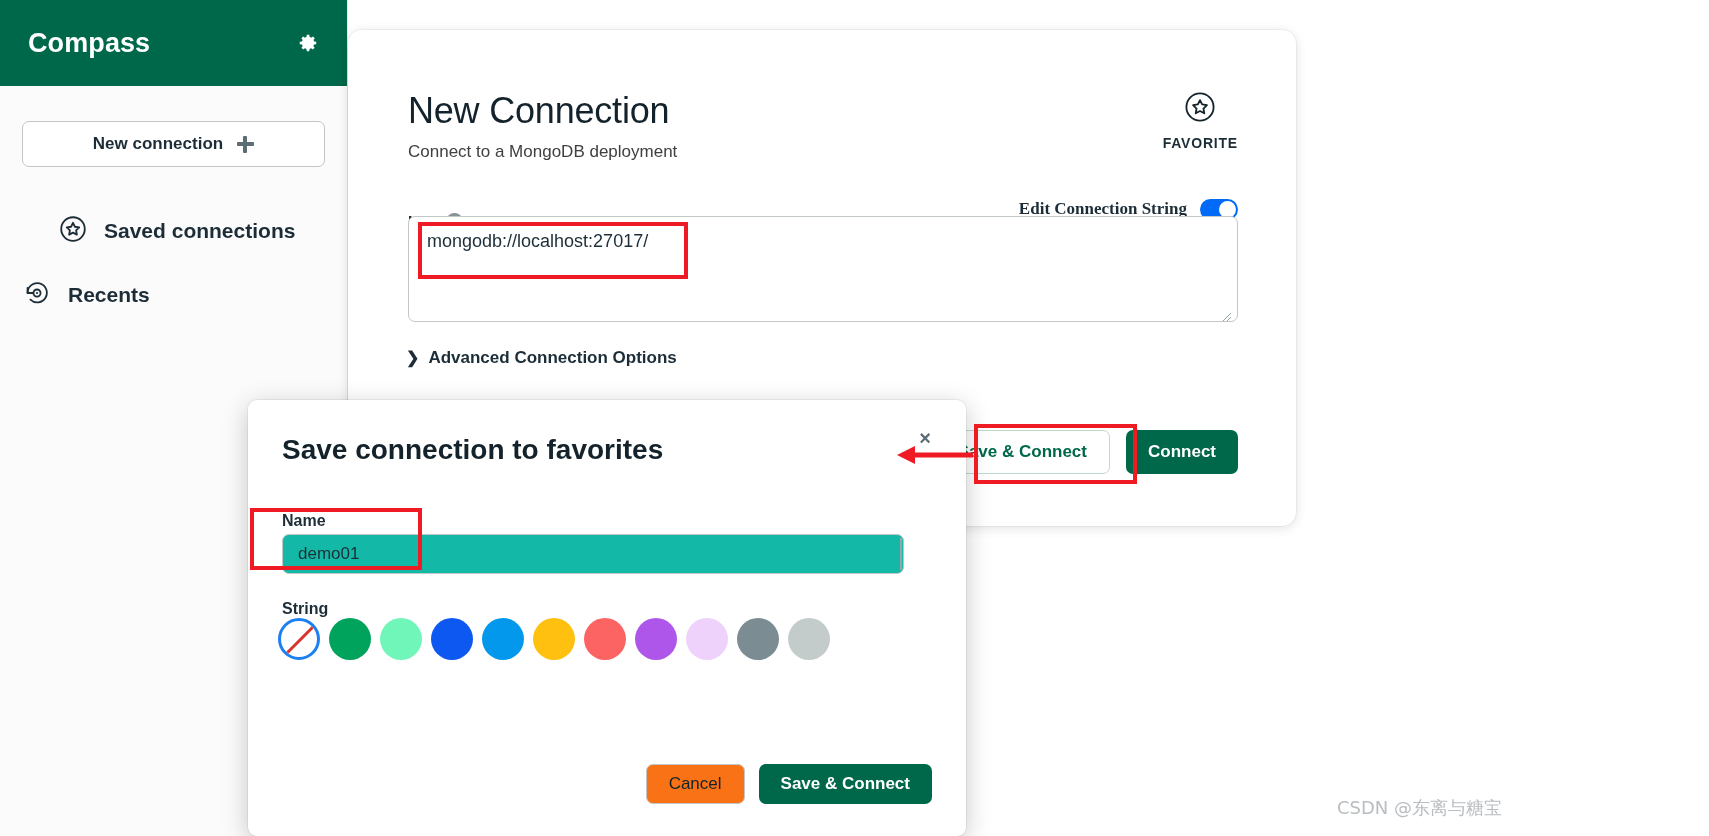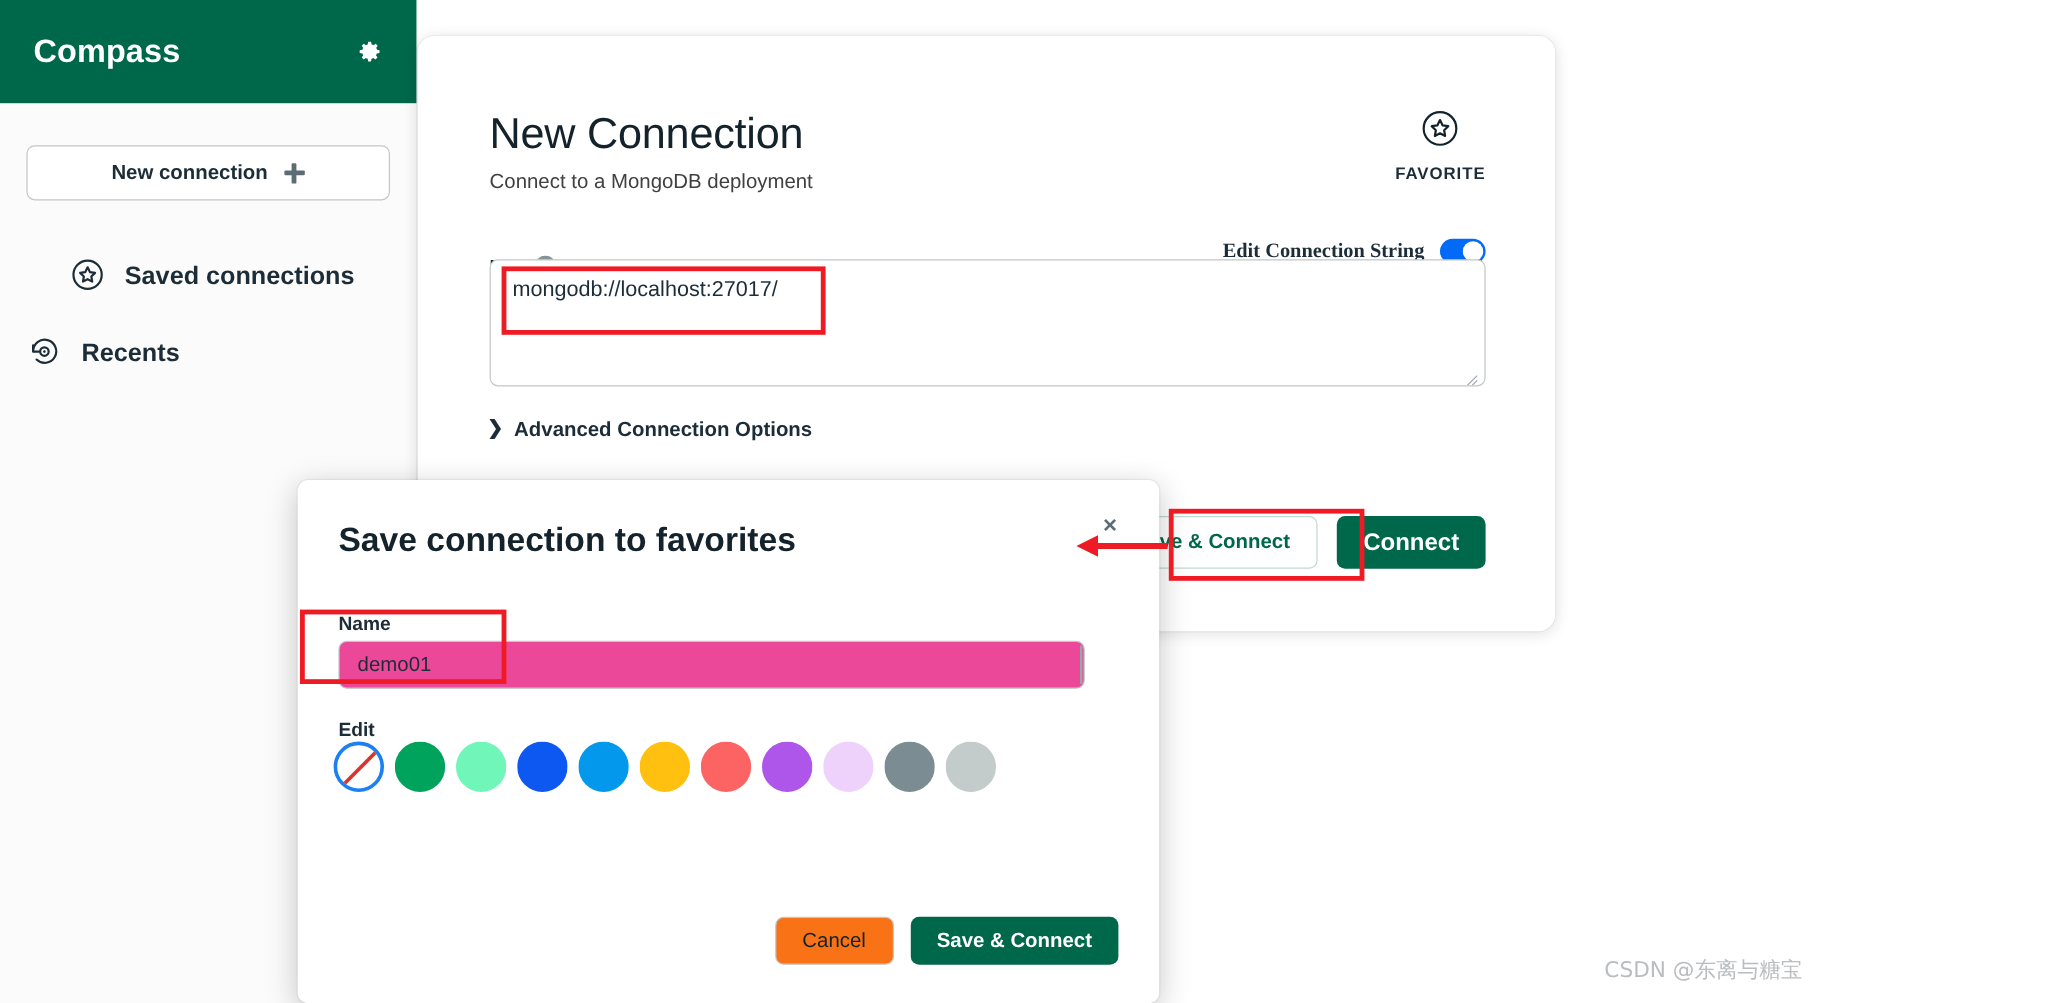--- a/index.html
+++ b/index.html
@@ -122,21 +122,21 @@
     background: #ffffff; color: #00684a;
     border: 1px solid #c0d9cf; border-radius: 7px;
     font-size: 17px; font-weight: 700; cursor: pointer;
     display: flex; align-items: center;
     font-family: "Liberation Sans", sans-serif;
   }
   #connect-main {
     height: 44px; padding: 0 22px;
     background: #00684a; color: #ffffff;
     border: none; border-radius: 7px;
-    font-size: 20px; font-weight: 700; cursor: pointer;
+    font-size: 17px; font-weight: 700; cursor: pointer;
     display: flex; align-items: center;
     font-family: "Liberation Sans", sans-serif;
   }
 
   
   #modal {
     position: absolute; left: 248px; top: 400px;
     width: 718px; height: 436px;
     background: #ffffff;
     border-radius: 9px;
@@ -152,21 +152,21 @@
     position: absolute; left: 34px; top: 34px;
     font-size: 28px; font-weight: 700; color: #13222b;
   }
   #name-label { position: absolute; left: 34px; top: 112px; font-size: 16px; font-weight: 700; color: #1c2d38; text-align: center; }
   #name-input {
     position: absolute; left: 34px; top: 134px;
     width: 622px; height: 40px;
     border: 1px solid #c1c7c6; border-radius: 7px;
     padding: 0 15px; font-size: 17px; color: #1c2d38;
     font-family: "Liberation Sans", sans-serif; outline: none;
-    background: #ec4899;
+    background: #14b8a6;
   }
   #name-caret {
     position: absolute; left: 652px; top: 138px; width: 2px; height: 32px;
     background: #9aa4ab;
   }
   #color-label { position: absolute; left: 34px; top: 200px; font-size: 16px; font-weight: 700; color: #1c2d38; }
   #color-swatches {
     position: absolute; left: 30px; top: 218px;
     display: flex; align-items: center; gap: 9px;
   }
@@ -319,21 +319,21 @@
   </div>
 
   <div id="modal">
     <button id="modal-close">×</button>
     <div id="modal-title">Save connection to favorites</div>
 
     <div id="name-label">Name</div>
     <input id="name-input" type="text" placeholder="Connection name" value="demo01" style="">
     <div id="name-caret"></div>
 
-    <div id="color-label">Edit</div>
+    <div id="color-label">String</div>
     <div id="color-swatches">
         <div class="swatch none-swatch"></div>
         <div class="swatch" style="background: rgb(0, 163, 92);"></div>
         <div class="swatch" style="background: rgb(113, 246, 186);"></div>
         <div class="swatch" style="background: rgb(13, 88, 240);"></div>
         <div class="swatch" style="background: rgb(4, 152, 236);"></div>
         <div class="swatch" style="background: rgb(255, 192, 16);"></div>
         <div class="swatch" style="background: rgb(252, 100, 100);"></div>
         <div class="swatch" style="background: rgb(174, 86, 233);"></div>
         <div class="swatch" style="background: rgb(238, 210, 251);"></div>

